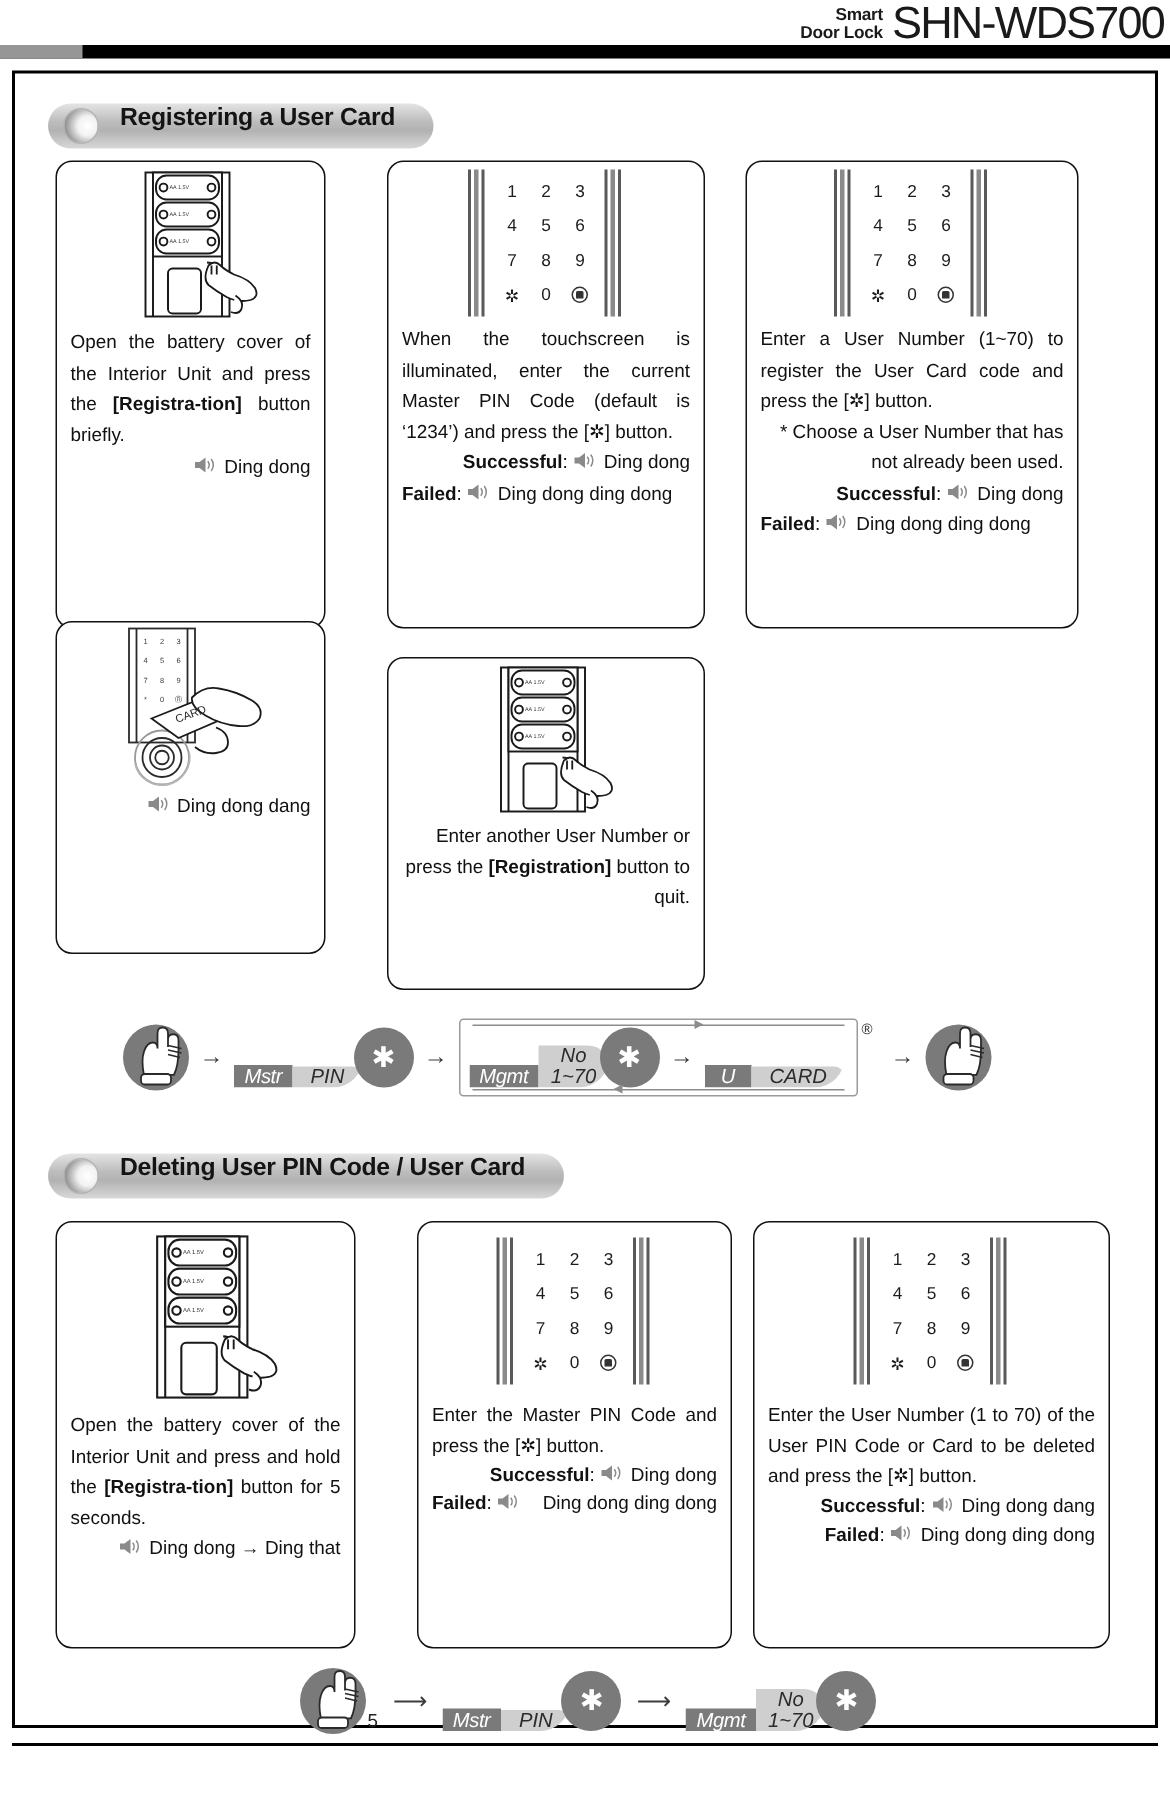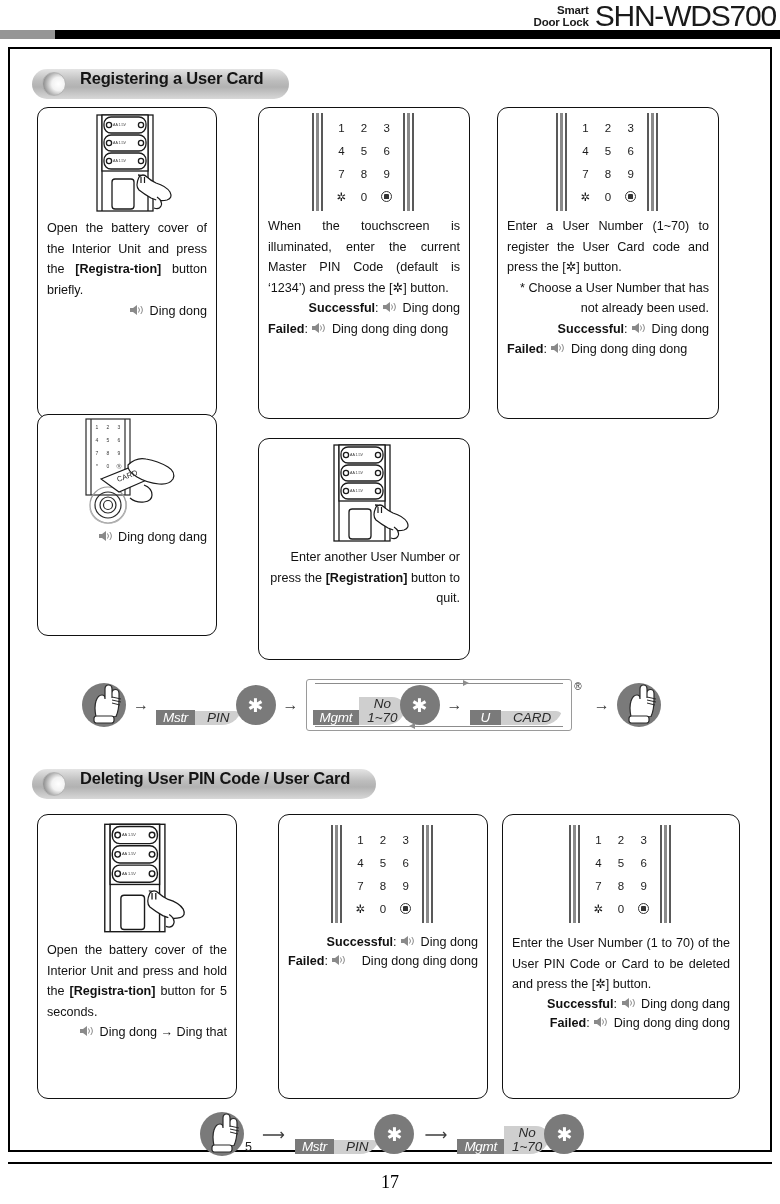--- a/index.html
+++ b/index.html
@@ -531,20 +531,21 @@
               <span class="kp-key">9</span>
               <span class="kp-key">✲</span>
               <span class="kp-key">0</span>
               <span class="kp-lock">
                   <i></i>
                 </span>
             </div>
           </div>
         </div>
         <div class="card-txt">
+          <span>Enter the Master PIN Code and press the [✲] button.</span>
           <div class="nojust" style="line-height:19px;">
             <span class="b">Successful</span><span>: </span>
             <span class="spk"><svg width="17" height="12" viewBox="0 0 17 12">
                   <path d="M1 4h3l4-3v10l-4-3H1z" fill="#8a8a8a"></path>
                   <path d="M9.5 3.5a4 4 0 0 1 0 5" stroke="#8a8a8a" fill="none" stroke-width="1"></path>
                   <path d="M11.8 2a6.5 6.5 0 0 1 0 8" stroke="#8a8a8a" fill="none" stroke-width="1"></path>
                 </svg></span>
             <span>Ding dong</span>
           </div>
           <div class="ctr" style="line-height:19px;">
@@ -630,14 +631,13 @@
         <div class="l">Mgmt</div>
         <div class="r" style="white-space:pre; padding:0 8px;">No
 1~70</div>
       </div>
       <div class="fl-star">✱</div>
     </div>
 
   </div>
 
   <div class="foot-rule"></div>
-  <div class="foot-num">17</div>
 </div>
 
 </body></html>

